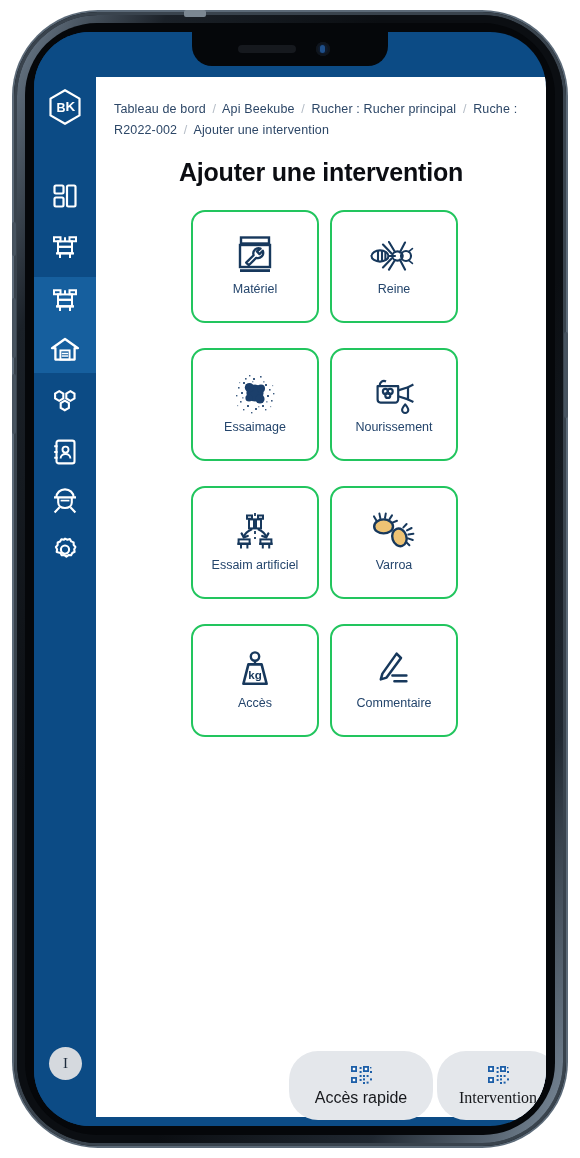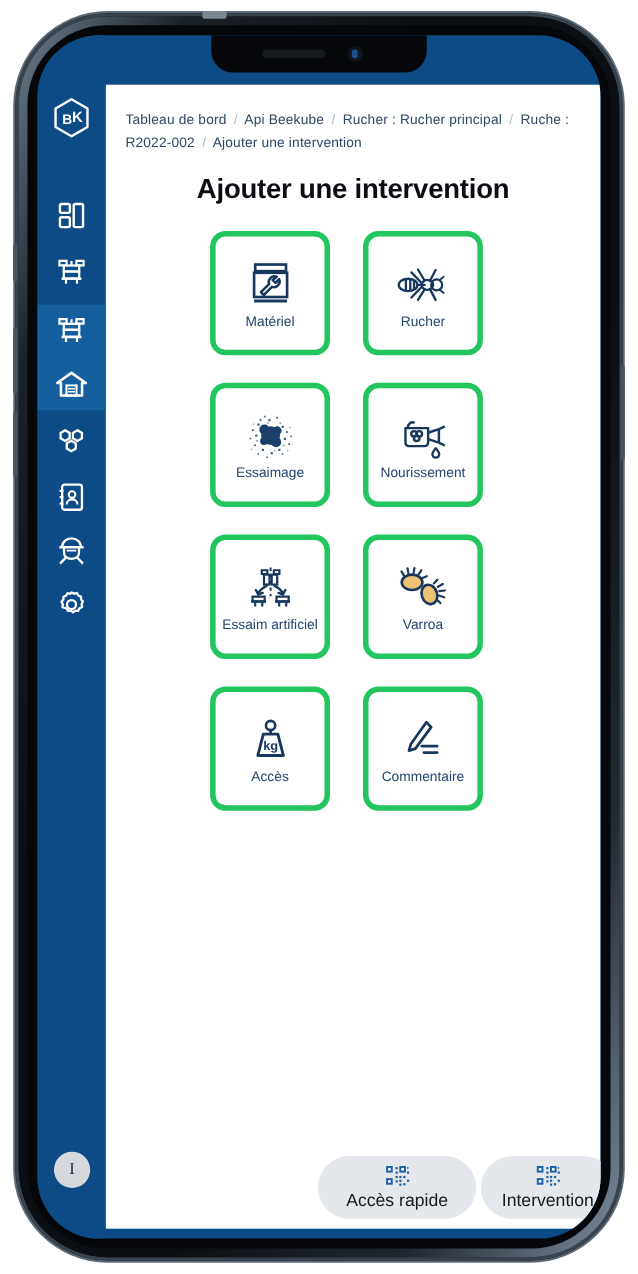--- a/index.html
+++ b/index.html
@@ -120,22 +120,22 @@
 
   .grid {
     margin: 23px auto 0;
     width: 260px;
     display: grid;
     grid-template-columns: 113px 113px;
     column-gap: 26px;
     row-gap: 25px;
   }
   .card {
-    width: 109px; height: 113px;
-    border: 5px solid #22c55e;
+    width: 128px; height: 113px;
+    border: 2px solid #22c55e;
     border-radius: 14px;
     background: #fff;
     display: flex; flex-direction: column;
     align-items: center; justify-content: flex-start;
     padding-top: 16px;
     position: relative;
   }
   .card-ico { height: 56px; display:flex; align-items:center; justify-content:flex-end; }
   .card-label {
     position: absolute; left: 0; right: 0; top: 70px;
@@ -143,30 +143,30 @@
     font-size: 12.5px;
     color: #24456c;
     line-height: 14px;
     padding: 0 3px;
   }
   .card.two-line .card-label { top: 64px; }
 
   
   .pill {
     position: absolute; z-index: 30;
-    height: 57px;
+    height: 69px;
     border-radius: 29px;
     background: #e4e7eb;
     display: flex; flex-direction: column;
     align-items: center; justify-content: center;
     gap: 1px;
   }
   .pill-label { font-size: 16px; color: #16181c; line-height: 17px; }
   #pill-acces { left: 255px; top: 1019px; width: 144px; }
-  #pill-inter { left: 403px; top: 1019px; width: 122px; }
+  #pill-inter { left: 403px; top: 1019px; width: 122px; font-family: Liberation Serif, serif; }
 
   .qr { display:block; }
 </style>
 </head>
 <body>
 
 <div id="stage">
 
   <div class="phone-outer">
     <div class="phone-sheen"></div>
@@ -314,21 +314,21 @@
                 <path d="M12 20.2v9.6M16 20.4v9.2M19.4 21.4v7.2"></path>
                 <path d="M22.5 25h6.5"></path>
                 <ellipse cx="31.5" cy="25" rx="5.2" ry="4.6"></ellipse>
                 <circle cx="40" cy="25" r="5"></circle>
                 <path d="M42.4 20.8l4 -3.2M42.4 29.2l4 3.2" stroke-width="1.6"></path>
                 <path d="M29 21 23 11M33.8 21.4 39 11.5M29 29 23 38.6M33.8 28.6 39 38.6"></path>
                 <path d="M25.6 22.6 17 13.6M25.6 27.6 17 36.4"></path>
               </g>
             </svg>
           </div>
-          <div class="card-label">Rucher</div>
+          <div class="card-label">Reine</div>
         </div>
 
 
         <div class="card">
           <div class="card-ico">
             <svg width="52" height="52" viewBox="0 0 52 52">
               <g fill="#1b3f6b">
                 <circle cx="26" cy="25" r="8.6"></circle>
                 <circle cx="20.4" cy="19.6" r="4.6"></circle>
                 <circle cx="32" cy="20.6" r="4"></circle>

